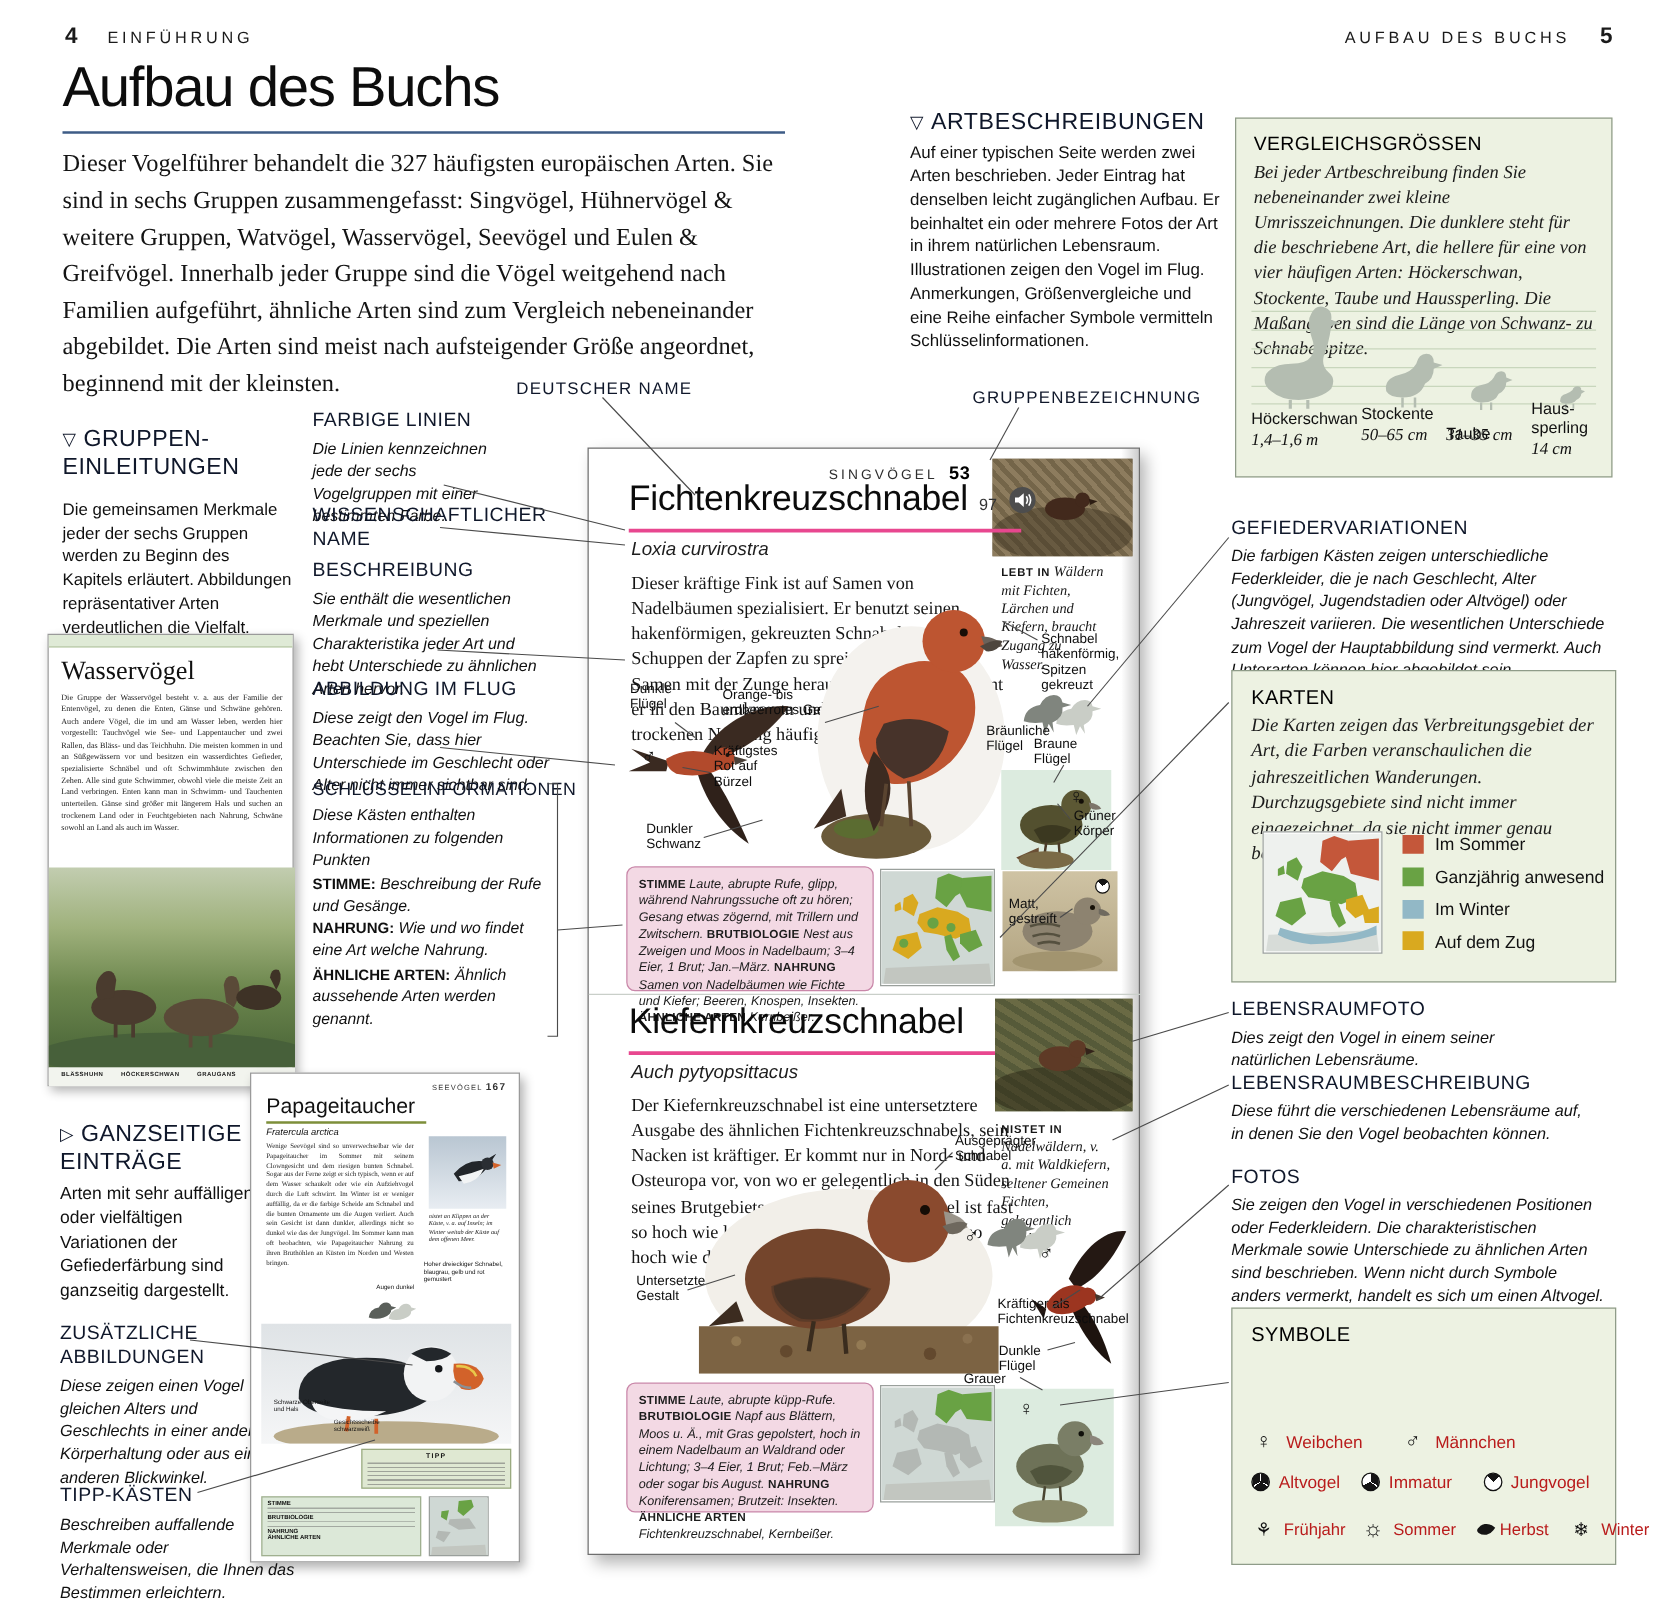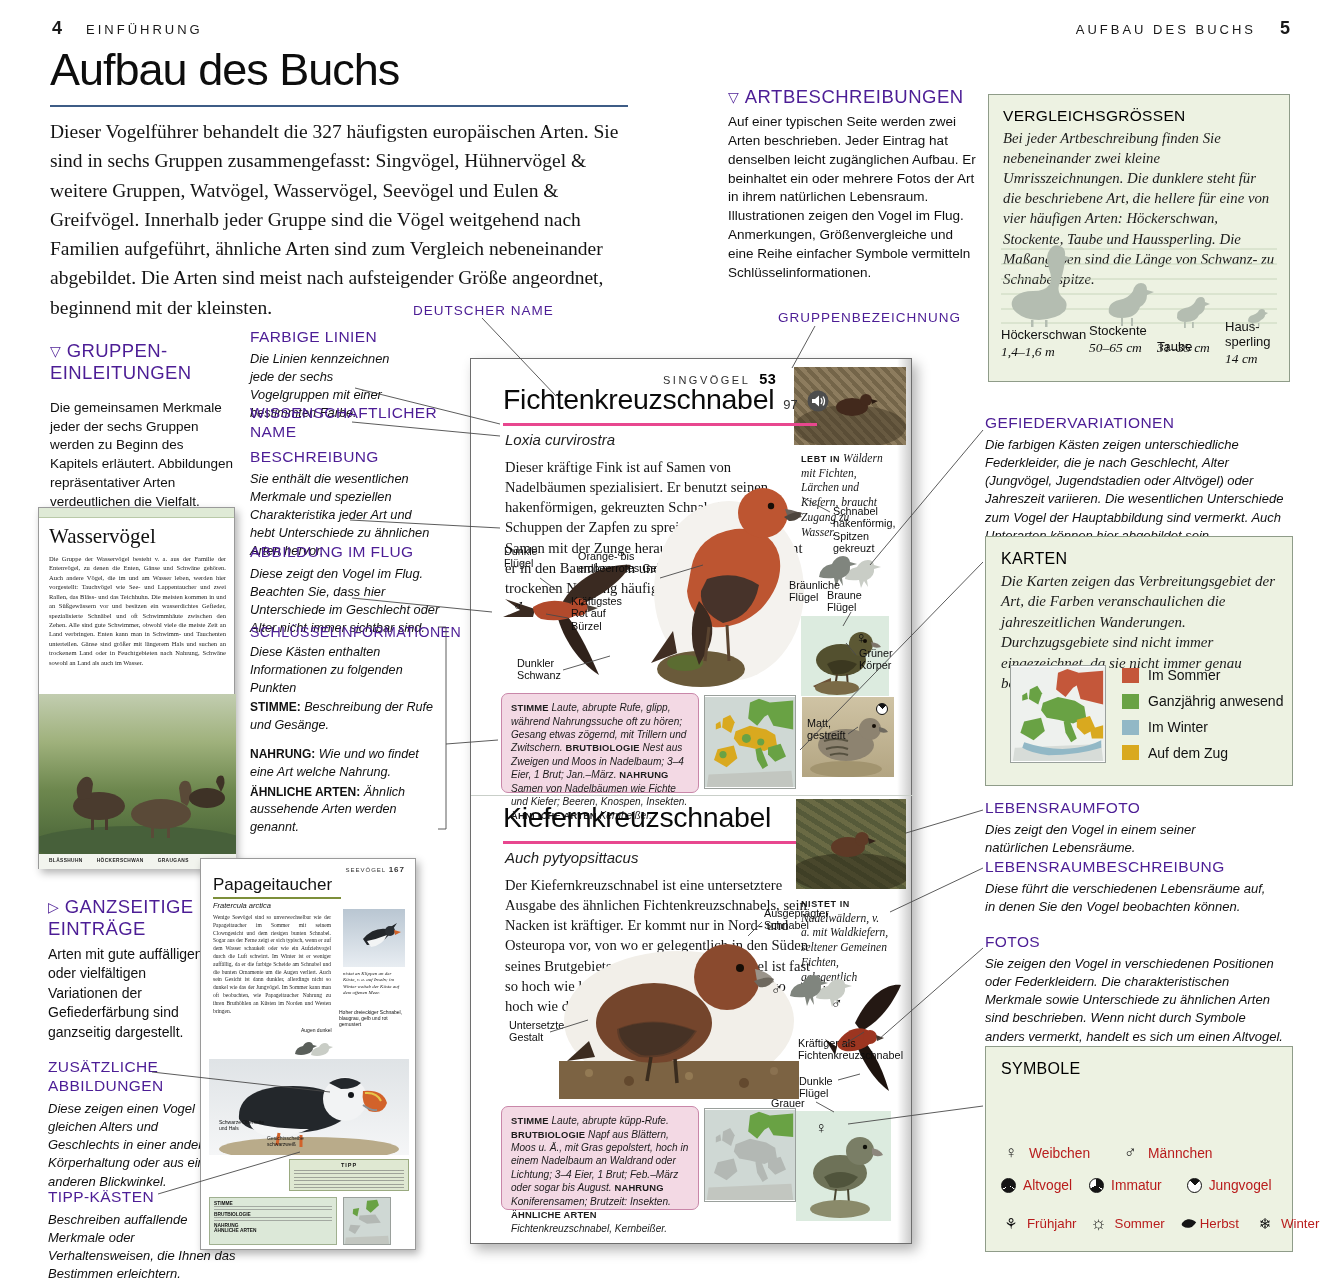--- a/index.html
+++ b/index.html
@@ -9,21 +9,21 @@
 .abs{position:absolute}
 .serif{font-family:"Liberation Serif",serif}
 
 .hdr{font-size:13px;letter-spacing:3px;color:#1a1a1a;display:flex;align-items:baseline;gap:24px}
 .hdr .pg{font-size:18px;font-weight:bold;letter-spacing:0}
 
 .title-xl{font-size:45px;font-weight:400;letter-spacing:-1px;color:#0d0d0d}
 .rule-blue{background:#3e5c86;height:2px}
 .intro-b{font-family:"Liberation Serif",serif;font-size:19.5px;line-height:1.5;color:#141414}
 
-.ann-h{font-size:15.5px;letter-spacing:.4px;line-height:1.22;color:#4c1d95}
+.ann-h{font-size:15.5px;letter-spacing:.4px;line-height:1.22;color:#0f172a}
 .ann-h.lg{font-size:18.5px;line-height:1.18}
 .ann-b{font-size:13.5px;line-height:1.4;color:#101010}
 .it{font-style:italic}
 .mk{font-size:14px;position:relative;top:-1px}
 
 .gbox{background:#edf2e2;border:1px solid #8f9c89}
 .gbox .bt{font-size:15.5px;letter-spacing:.3px;color:#000}
 .gbox .bs{font-family:"Liberation Serif",serif;font-style:italic;font-size:14.8px;line-height:1.36;color:#1b1b1b}
 
 .page{background:#fff;border:1px solid #6e6e6e;box-shadow:5px 6px 12px rgba(0,0,0,.3)}
@@ -180,21 +180,21 @@
     <div class="ann-b it" style="margin-top:3px;font-size:12.8px">Sie enthält die wesentlichen Merkmale und speziellen Charakteristika jeder Art und hebt Unterschiede zu ähnlichen Arten hervor.</div>
   </div>
   <div class="abs" style="left:250px;top:543px;width:200px">
     <div class="ann-h">ABBILDUNG IM FLUG</div>
     <div class="ann-b it" style="margin-top:3px;font-size:12.8px">Diese zeigt den Vogel im Flug. Beachten Sie, dass hier Unterschiede im Geschlecht oder Alter nicht immer sichtbar sind.</div>
   </div>
   <div class="abs" style="left:250px;top:624px;width:192px">
     <div class="ann-h" style="font-size:14.2px">SCHLÜSSELINFORMATIONEN</div>
     <div class="ann-b it" style="margin-top:3px;font-size:12.6px">Diese Kästen enthalten Informationen zu folgenden Punkten</div>
     <div class="ann-b" style="font-size:12.6px;margin-top:2px"><b style="font-size:12px">STIMME:</b> <span class="it">Beschreibung der Rufe und Gesänge.</span></div>
-    <div class="ann-b" style="font-size:12.6px;margin-top:12px"><b style="font-size:12px">NAHRUNG:</b> <span class="it">Wie und wo findet eine Art welche Nahrung.</span></div>
+    <div class="ann-b" style="font-size:12.6px;margin-top:0"><b style="font-size:12px">NAHRUNG:</b> <span class="it">Wie und wo findet eine Art welche Nahrung.</span></div>
     <div class="ann-b" style="font-size:12.6px;margin-top:2px"><b style="font-size:12px">ÄHNLICHE ARTEN:</b> <span class="it">Ähnlich aussehende Arten werden genannt.</span></div>
   </div>
 
   <div class="abs ann-h" style="left:413px;top:303px;letter-spacing:1px;font-size:13.5px">DEUTSCHER NAME</div>
   <div class="abs ann-h" style="left:778px;top:310px;letter-spacing:1px;font-size:13.5px">GRUPPENBEZEICHNUNG</div>
 
   <div class="abs page" style="left:470px;top:358px;width:442px;height:886px">
     <div class="abs curl" style="right:0;top:0;width:16px;height:100%"></div>
 
     <div class="abs sp-grp" style="left:192px;top:12px">
@@ -417,21 +417,21 @@
       <path d="M12 30 L17 27 L18 34 L12 36 Z" fill="#b3b8b4"></path>
       <path d="M34 38 L50 32 L68 36 L78 42 L80 54 L66 60 L50 56 L38 54 L32 46 Z" fill="#b3b8b4"></path>
       <path d="M14 58 L32 54 L36 68 L24 78 L10 70 Z" fill="#b3b8b4"></path>
       <path d="M56 58 L62 56 L70 76 L64 80 L58 70 Z" fill="#b3b8b4"></path>
       <path d="M70 56 L84 52 L90 66 L78 72 L70 64 Z" fill="#b3b8b4"></path>
     </svg>
   </div>
 
   <div class="abs" style="left:48px;top:896px;width:170px">
     <div class="ann-h lg"><span class="mk">▷</span> <span>GANZSEITIGE EINTRÄGE</span></div>
-    <div class="ann-b" style="margin-top:5px;font-size:14px">Arten mit gute auffälligen oder vielfältigen Variationen der Gefiederfärbung sind ganzseitig dargestellt.</div>
+    <div class="ann-b" style="margin-top:5px;font-size:14px">Arten mit sehr auffälligen oder vielfältigen Variationen der Gefiederfärbung sind ganzseitig dargestellt.</div>
   </div>
   <div class="abs" style="left:48px;top:1058px;width:178px">
     <div class="ann-h" style="width:130px">ZUSÄTZLICHE ABBILDUNGEN</div>
     <div class="ann-b it" style="margin-top:4px;font-size:13px">Diese zeigen einen Vogel gleichen Alters und Geschlechts in einer anderen Körperhaltung oder aus einem anderen Blickwinkel.</div>
   </div>
   <div class="abs" style="left:48px;top:1188px;width:188px">
     <div class="ann-h">TIPP-KÄSTEN</div>
     <div class="ann-b it" style="margin-top:4px;font-size:13px">Beschreiben auffallende Merkmale oder Verhaltensweisen, die Ihnen das Bestimmen erleichtern.</div>
   </div>
 

